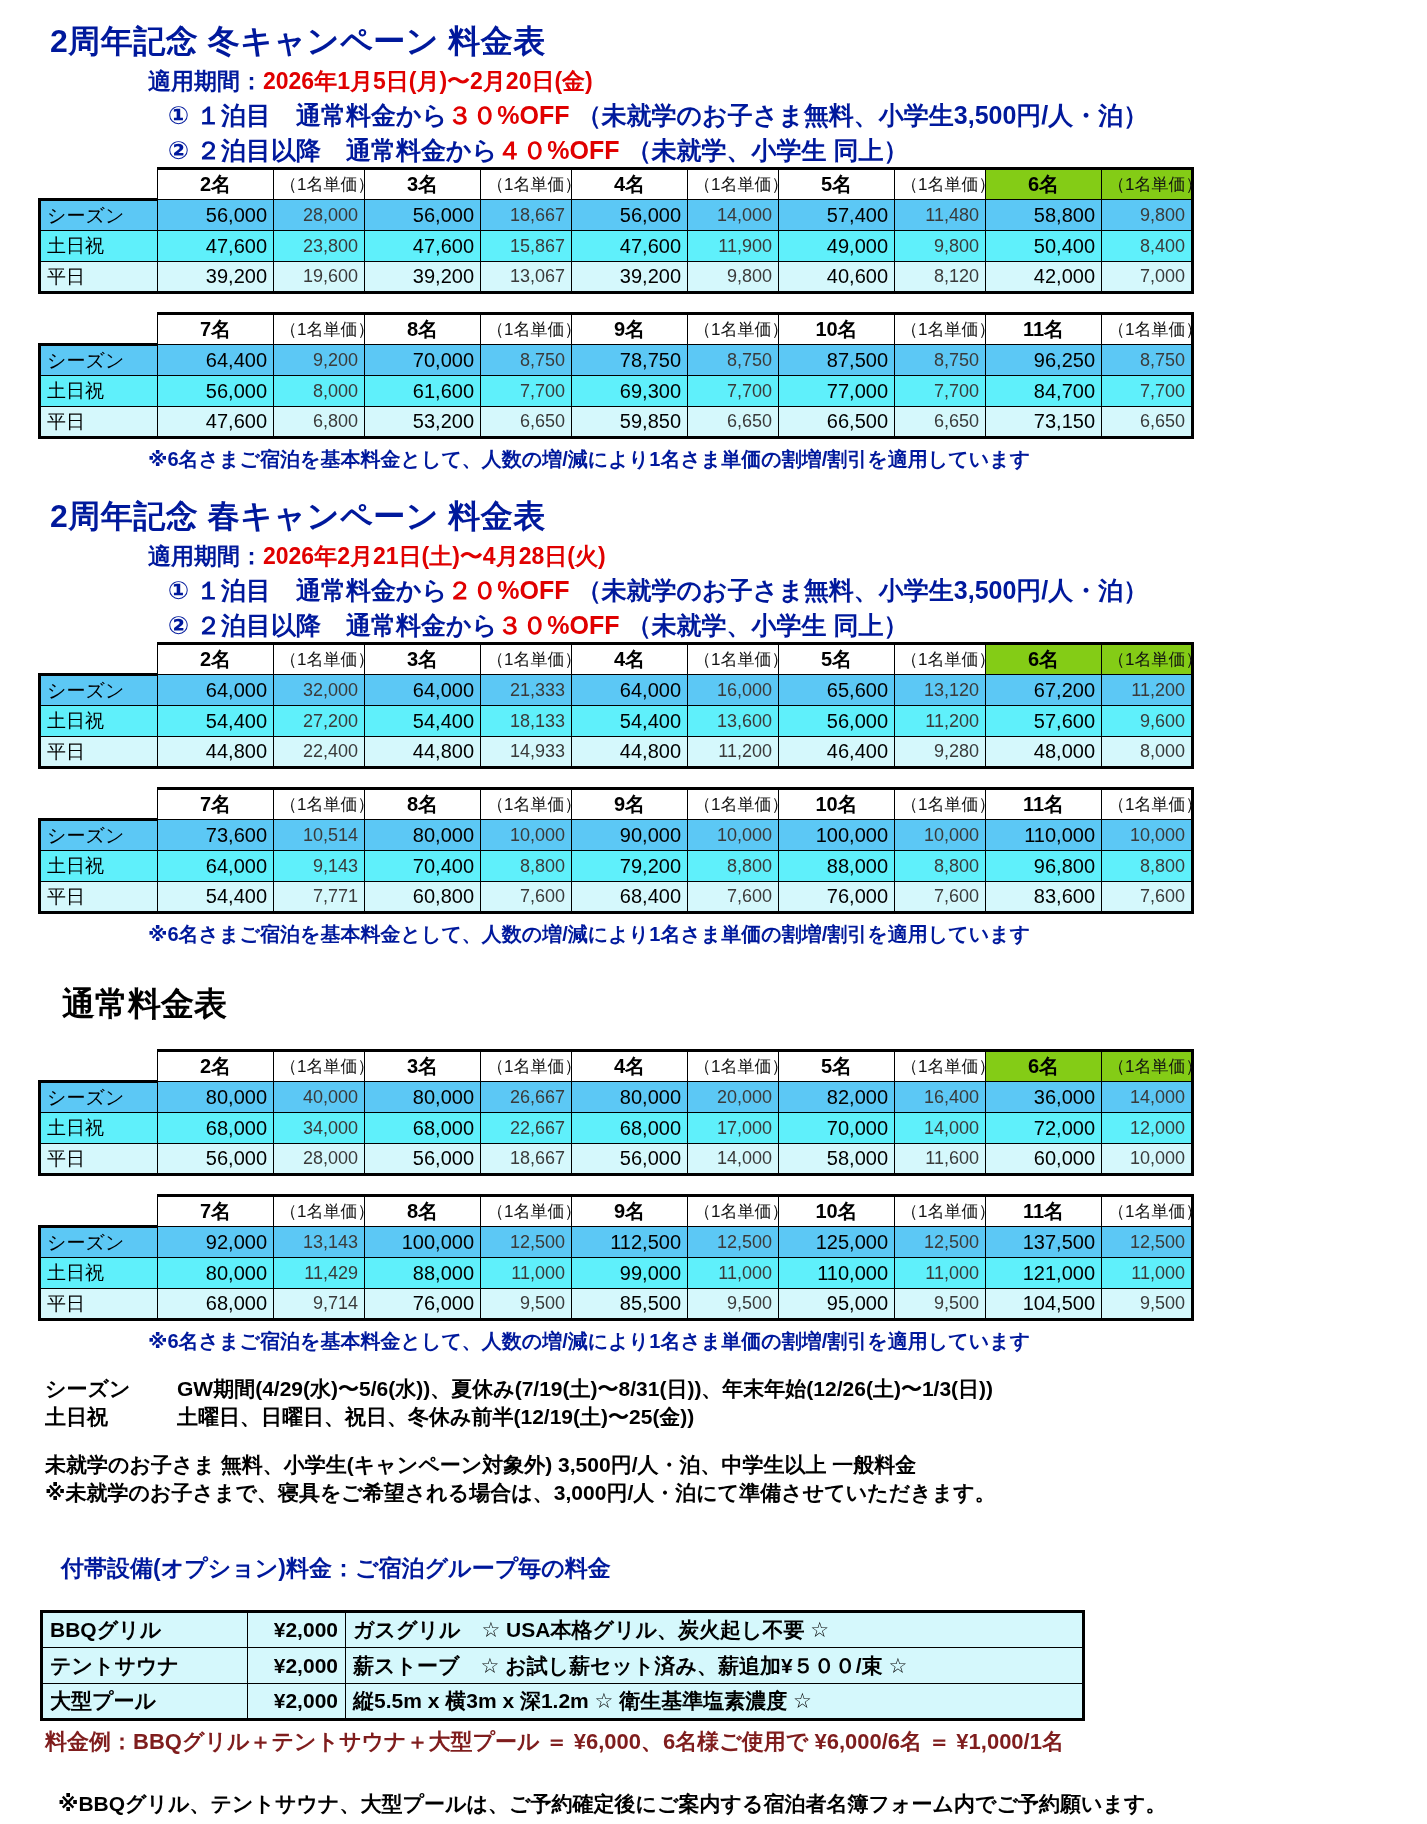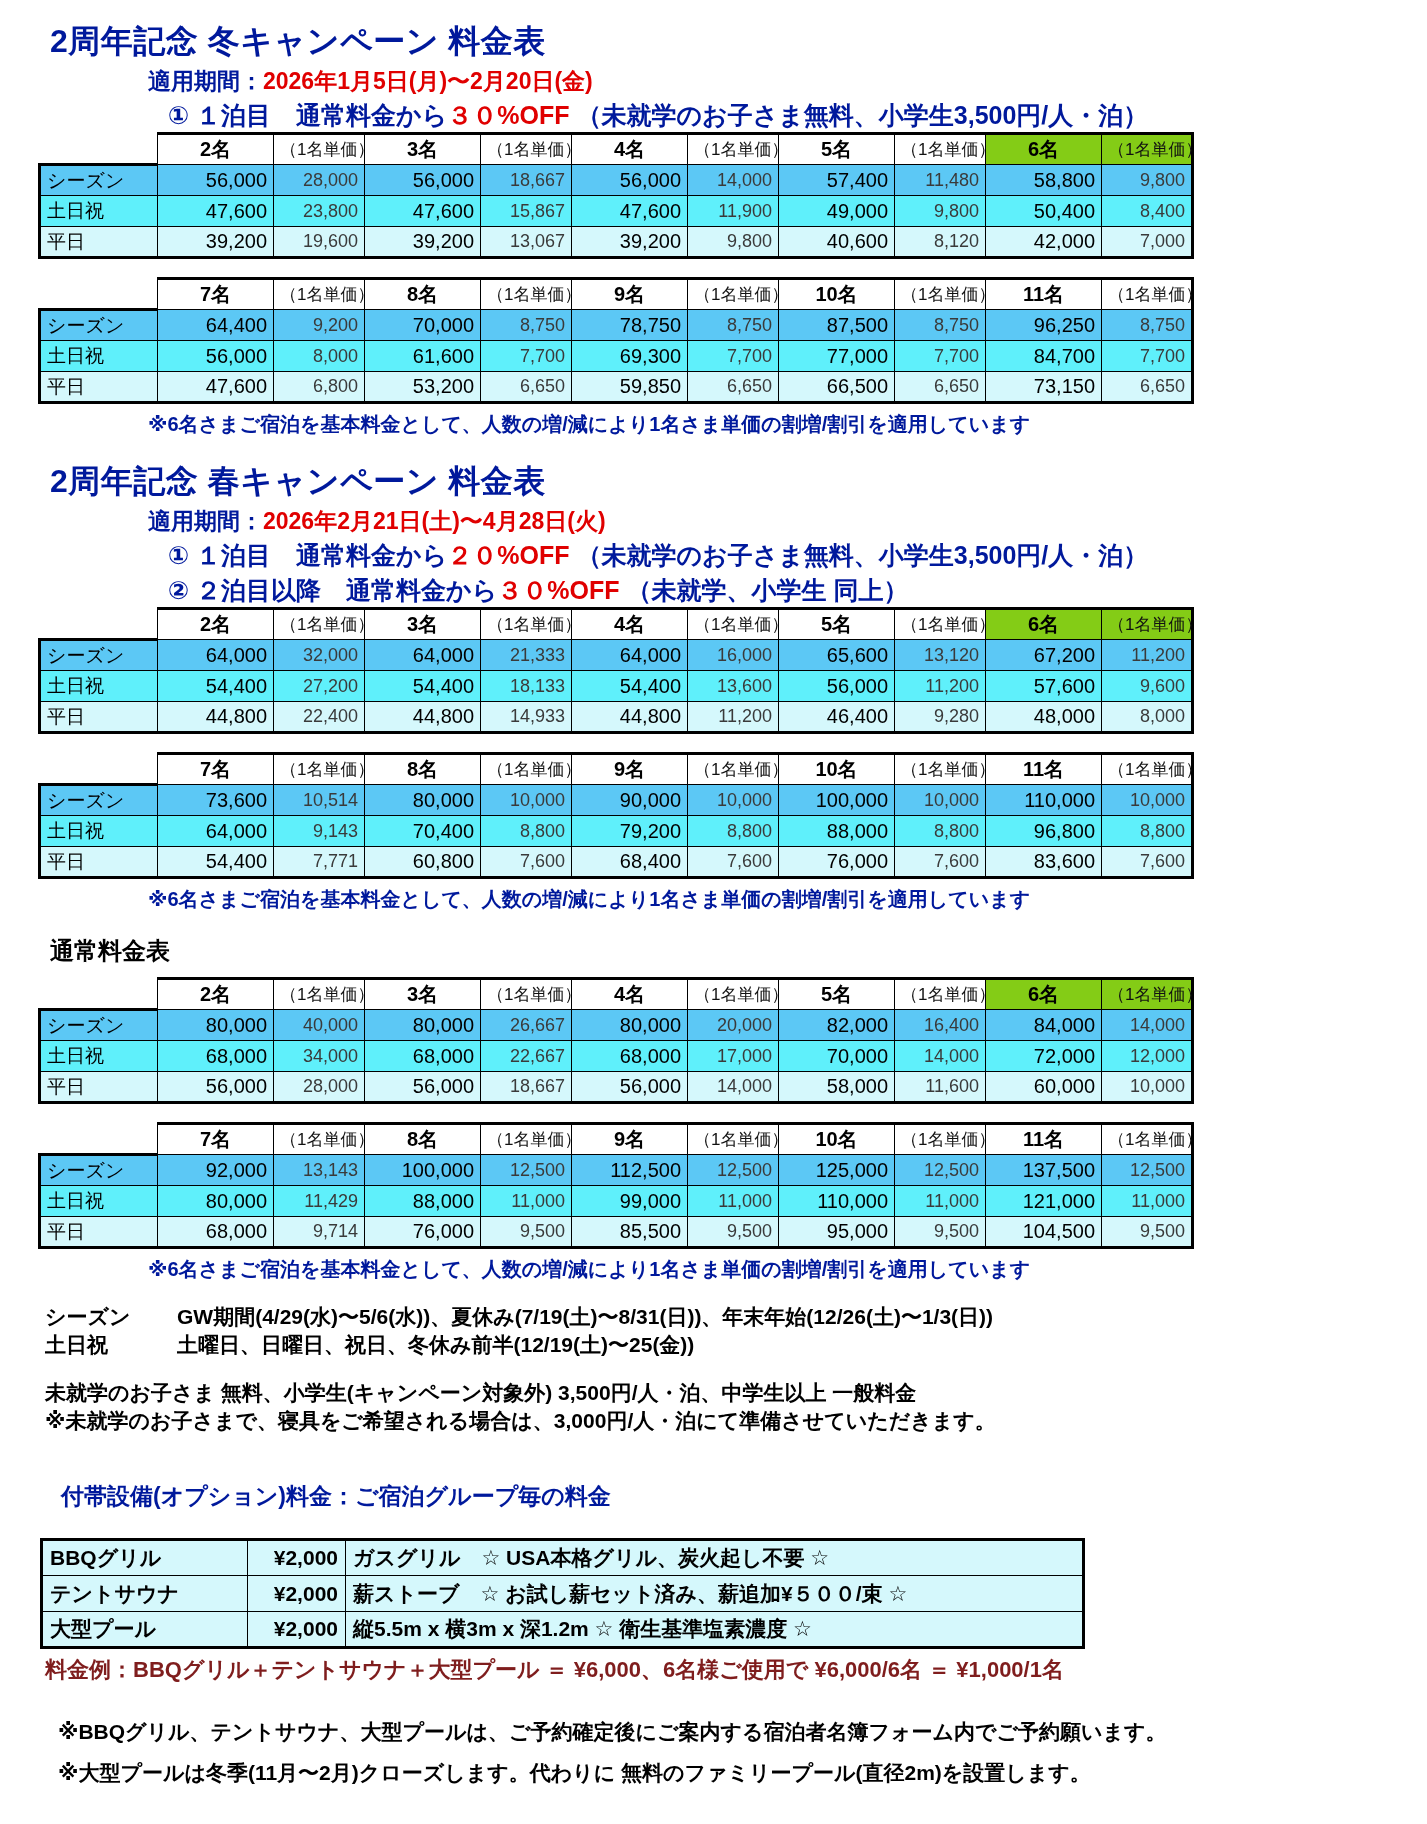--- a/index.html
+++ b/index.html
@@ -26,24 +26,24 @@
   .camp-title {
     font-size: 32px;
     font-weight: bold;
     color: #00199c;
     margin: 0;
     padding: 0 0 0 50px;
     letter-spacing: 0.5px;
     white-space: nowrap;
   }
   .plain-title {
-    font-size: 24px;
+    font-size: 33px;
     font-weight: bold;
     color: #000000;
-    margin: 0;
+    margin: 12px;
     padding: 0 0 0 50px;
     white-space: nowrap;
   }
   .camp-line {
     font-size: 23px;
     font-weight: bold;
     color: #00199c;
     margin: 0;
     padding: 2px 0 0 148px;
     white-space: nowrap;
@@ -216,20 +216,23 @@
 
 <div class="page">
 
   <div class="spacer-md"></div>
   <h1 class="camp-title">2周年記念 冬キャンペーン 料金表</h1>
   <p class="camp-line">
     <span>適用期間：</span><span class="red">2026年1月5日(月)〜2月20日(金)</span>
   </p>
   <p class="camp-line indent2">
     <span>① １泊目　通常料金から</span><span class="red">３０%OFF</span> <span>（未就学のお子さま無料、小学生3,500円/人・泊）</span>
+  </p>
+  <p class="camp-line indent2">
+    <span>② ２泊目以降　通常料金から</span><span class="red">４０%OFF</span> <span>（未就学、小学生 同上）</span>
   </p>
 
   <div class="tbl-wrap">
     <table class="price">
         <colgroup>
           <col class="c-label">
           <col class="c-total">
           <col class="c-unit">
           <col class="c-total">
           <col class="c-unit">
@@ -563,21 +566,21 @@
           <tr class="season">
             <td class="rowlabel">シーズン</td>
             <td class="total">80,000</td>
             <td class="unitval">40,000</td>
             <td class="total">80,000</td>
             <td class="unitval">26,667</td>
             <td class="total">80,000</td>
             <td class="unitval">20,000</td>
             <td class="total">82,000</td>
             <td class="unitval">16,400</td>
-            <td class="total">84,000</td>
+            <td class="total">36,000</td>
             <td class="unitval lastcol">14,000</td>
           </tr>
           <tr class="weekend">
             <td class="rowlabel">土日祝</td>
             <td class="total">68,000</td>
             <td class="unitval">34,000</td>
             <td class="total">68,000</td>
             <td class="unitval">22,667</td>
             <td class="total">68,000</td>
             <td class="unitval">17,000</td>

